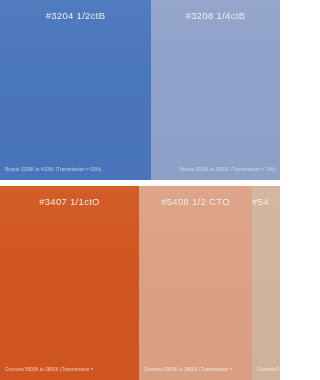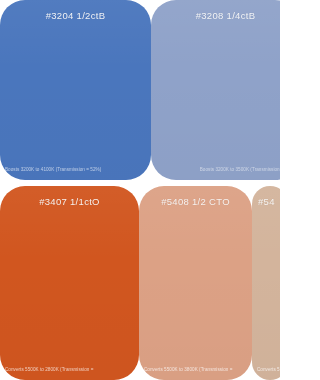--- a/index.html
+++ b/index.html
@@ -32,21 +32,20 @@
   }
   #row-top    { top: 0px;   height: 180px; }
   #row-bottom { top: 186px; height: 194px; }
 
   
   .swatch {
     position: relative;
     height: 100%;
     flex: 0 0 auto;
     overflow: hidden;
-    border-radius: 25px;
   }
 
   .swatch-title {
     position: absolute;
     top: 10px;
     left: 0;
     right: 0;
     text-align: center;
     font-size: 9.5px;
     letter-spacing: 0.3px;
@@ -63,29 +62,29 @@
     font-size: 4.6px;
     line-height: 6px;
     letter-spacing: 0.05px;
     color: rgba(255,255,255,0.80);
     white-space: nowrap;
     overflow: hidden;
   }
 
   
   .title-right  { text-align: center; }
-  .title-clip   { text-align: left; padding-left: 6px; }
+  .title-clip   { text-align: left; }
 
   
   .cap-left  { text-align: left; }
   .cap-right { text-align: right; }
 
   
   #sw-3204 { width: 151px; background: #4a76bd; }
-  #sw-3208 { width: 129px; background: #8fa2c9; padding-left: 20px; }
+  #sw-3208 { width: 129px; background: #8fa2c9; }
 
   #sw-3204 .swatch-caption { color: rgba(255,255,255,0.62); }
   #sw-3208 .swatch-caption { color: rgba(255,255,255,0.55); }
   #sw-3208 .swatch-title   { color: rgba(255,255,255,0.90); }
 
   
   #sw-3407 { width: 131px; background: #d1561f; padding-left: 8px; }
   #sw-5408 { width: 113px; background: #dca185; }
   #sw-5409 { width: 36px;  background: #d3b49c; }
 

